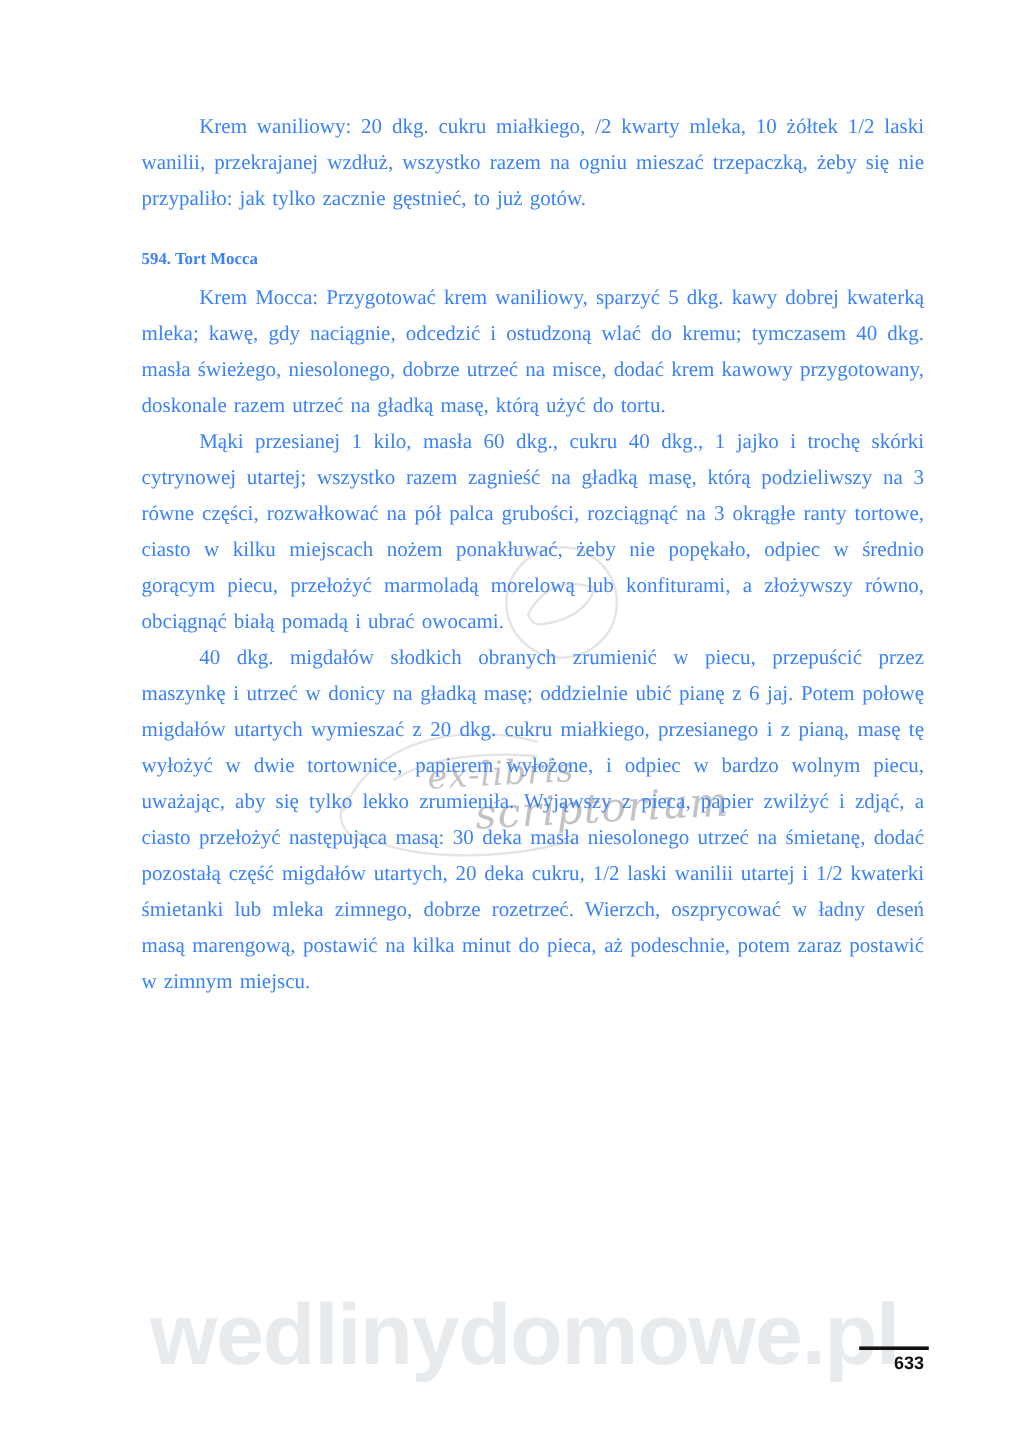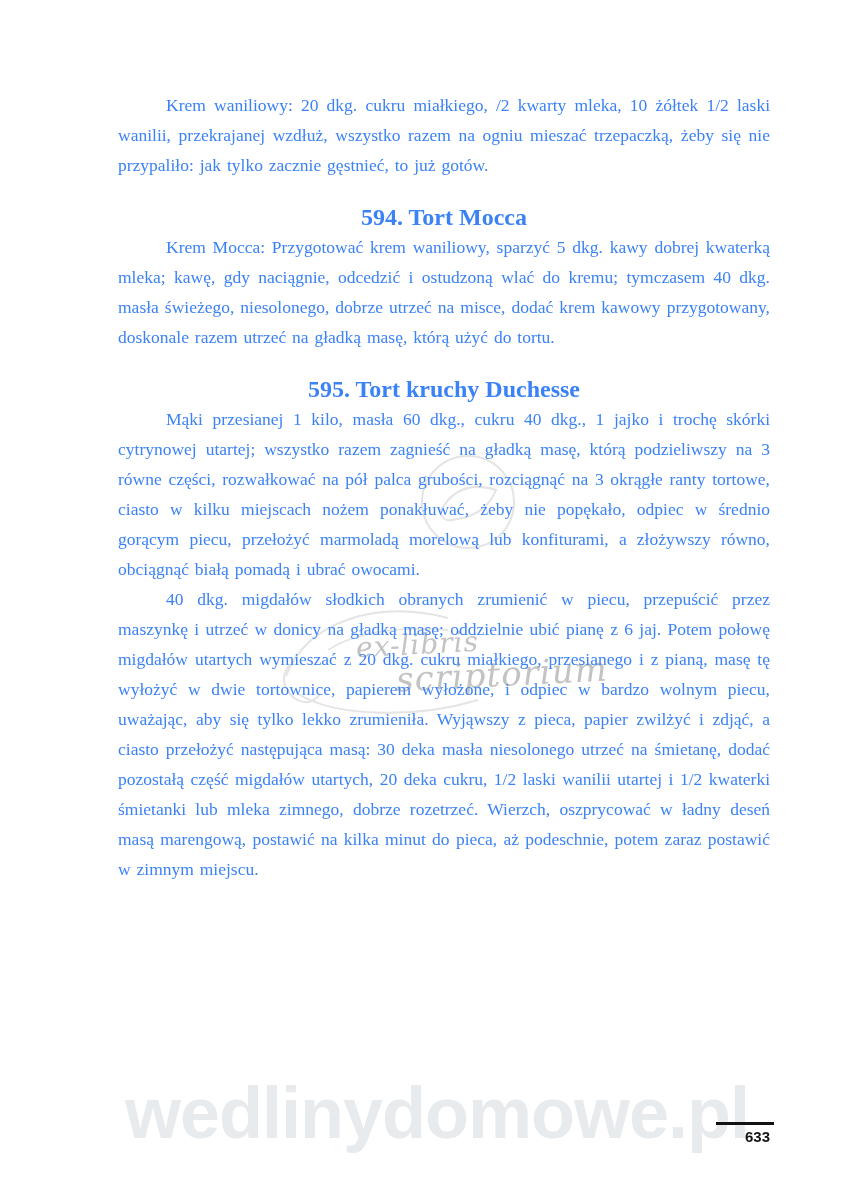--- a/index.html
+++ b/index.html
@@ -21,24 +21,24 @@
     font-size:17.5px;
     line-height:30px;
     text-align:justify;
     z-index:2;
   }
   .para {
     text-indent:48px;
     word-spacing:1.5px;
   }
   .heading {
-    font-size:24px;
+    font-size:14px;
     font-weight:bold;
     margin:22px 0 0 0;
-    text-align:center;
+    text-align:left;
   }
   
   .wm-center {
     position:absolute;
     left:268px;
     top:450px;
     width:340px;
     height:270px;
     z-index:1;
     pointer-events:none;
@@ -121,21 +121,20 @@
     <span class="wm-ex">ex-libris</span>
     <span class="wm-scr">scriptorium</span>
   </div>
 
   <div class="wm-bottom">wedlinydomowe.pl</div>
 
   <main class="content">
     <p class="para">Krem waniliowy: 20 dkg. cukru miałkiego, /2 kwarty mleka, 10 żółtek 1/2 laski wanilii, przekrajanej wzdłuż, wszystko razem na ogniu mieszać trzepaczką, żeby się nie przypaliło: jak tylko zacznie gęstnieć, to już gotów.</p>
     <h2 class="heading">594. Tort Mocca</h2>
     <p class="para">Krem Mocca: Przygotować krem waniliowy, sparzyć 5 dkg. kawy dobrej kwaterką mleka; kawę, gdy naciągnie, odcedzić i ostudzoną wlać do kremu; tymczasem 40 dkg. masła świeżego, niesolonego, dobrze utrzeć na misce, dodać krem kawowy przygotowany, doskonale razem utrzeć na gładką masę, którą użyć do tortu.</p>
-    <h2 class="heading">595. Tort kruchy Duchesse</h2>
     <p class="para">Mąki przesianej 1 kilo, masła 60 dkg., cukru 40 dkg., 1 jajko i trochę skórki cytrynowej utartej; wszystko razem zagnieść na gładką masę, którą podzieliwszy na 3 równe części, rozwałkować na pół palca grubości, rozciągnąć na 3 okrągłe ranty tortowe, ciasto w kilku miejscach nożem ponakłuwać, żeby nie popękało, odpiec w średnio gorącym piecu, przełożyć marmoladą morelową lub konfiturami, a złożywszy równo, obciągnąć białą pomadą i ubrać owocami.</p>
     <p class="para">40 dkg. migdałów słodkich obranych zrumienić w piecu, przepuścić przez maszynkę i utrzeć w donicy na gładką masę; oddzielnie ubić pianę z 6 jaj. Potem połowę migdałów utartych wymieszać z 20 dkg. cukru miałkiego, przesianego i z pianą, masę tę wyłożyć w dwie tortownice, papierem wyłożone, i odpiec w bardzo wolnym piecu, uważając, aby się tylko lekko zrumieniła. Wyjąwszy z pieca, papier zwilżyć i zdjąć, a ciasto przełożyć następująca masą: 30 deka masła niesolonego utrzeć na śmietanę, dodać pozostałą część migdałów utartych, 20 deka cukru, 1/2 laski wanilii utartej i 1/2 kwaterki śmietanki lub mleka zimnego, dobrze rozetrzeć. Wierzch, oszprycować w ładny deseń masą marengową, postawić na kilka minut do pieca, aż podeschnie, potem zaraz postawić w zimnym miejscu.</p>
   </main>
 
   <div class="pageno-rule"></div>
   <div class="pageno">633</div>
 
 </div>
 
 </body></html>

